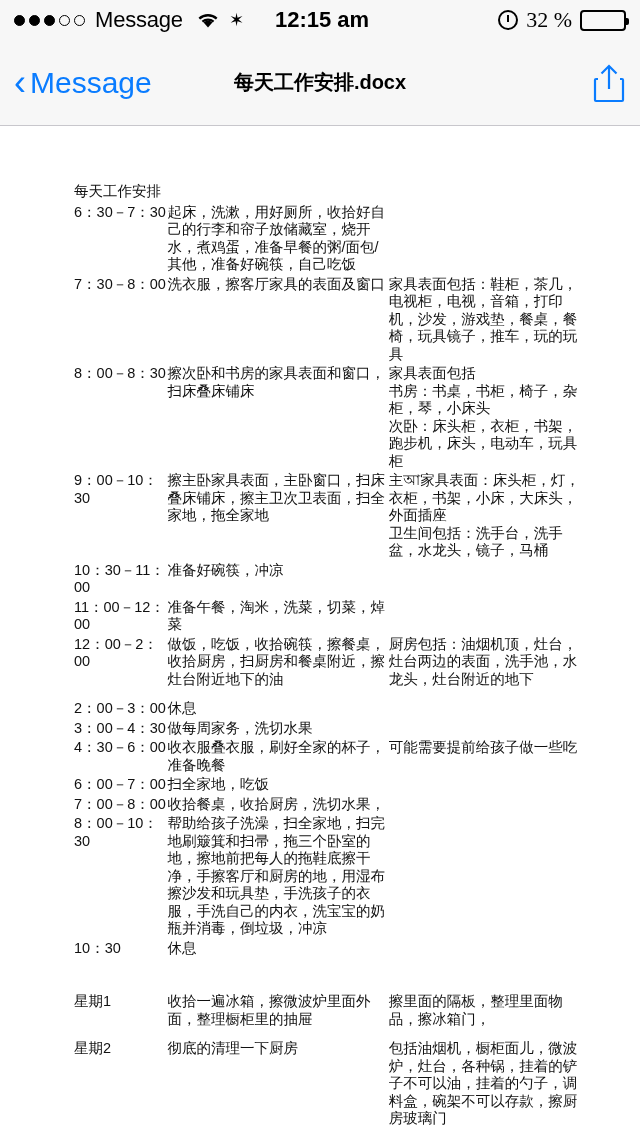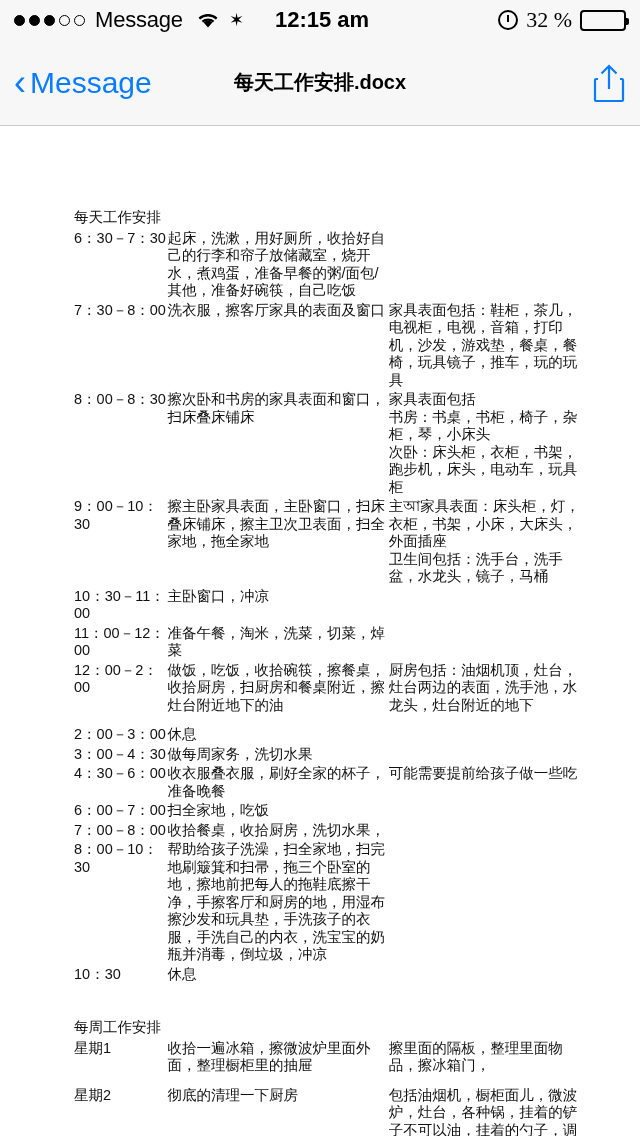--- a/index.html
+++ b/index.html
@@ -148,21 +148,21 @@
 
   
   .doc {
     position: absolute;
     top: 127px;
     left: 0;
     width: 640px;
     height: 1009px;
     background: #fff;
     overflow: hidden;
-    padding-top: 82px;
+    padding-top: 56px;
     box-sizing: border-box;
     font-size: 14.5px;
     line-height: 17.5px;
     color: #111;
   }
   .doc-inner {
     padding: 0 60px 0 74px;
   }
   .doc-heading {
     font-size: 14.5px;
@@ -254,21 +254,21 @@
             <td class="c-task">擦次卧和书房的家具表面和窗口，扫床叠床铺床</td>
             <td class="c-note">家具表面包括<br>书房：书桌，书柜，椅子，杂柜，琴，小床头<br>次卧：床头柜，衣柜，书架，跑步机，床头，电动车，玩具柜</td>
           </tr>
           <tr>
             <td class="c-time">9：00－10：30</td>
             <td class="c-task">擦主卧家具表面，主卧窗口，扫床叠床铺床，擦主卫次卫表面，扫全家地，拖全家地</td>
             <td class="c-note">主আ家具表面：床头柜，灯，衣柜，书架，小床，大床头，外面插座<br>卫生间包括：洗手台，洗手盆，水龙头，镜子，马桶</td>
           </tr>
           <tr>
             <td class="c-time">10：30－11：00</td>
-            <td class="c-task">主卧窗口，冲凉</td>
+            <td class="c-task">准备好碗筷，冲凉</td>
             <td class="c-note"></td>
           </tr>
           <tr>
             <td class="c-time">11：00－12：00</td>
             <td class="c-task">准备午餐，淘米，洗菜，切菜，焯菜</td>
             <td class="c-note"></td>
           </tr>
           <tr>
             <td class="c-time">12：00－2：00</td>
             <td class="c-task">做饭，吃饭，收拾碗筷，擦餐桌，收拾厨房，扫厨房和餐桌附近，擦灶台附近地下的油</td>
@@ -310,21 +310,20 @@
           <tr>
             <td class="c-time">10：30</td>
             <td class="c-task">休息</td>
             <td class="c-note"></td>
           </tr>
         </tbody>
     </table>
 
     <div class="block-gap"></div>
 
-    <div class="weekly-heading">每周工作安排</div>
 
     <table class="sched">
       <tbody id="weekly-body">
           <tr>
             <td class="c-time">星期1</td>
             <td class="c-task">收拾一遍冰箱，擦微波炉里面外面，整理橱柜里的抽屉</td>
             <td class="c-note">擦里面的隔板，整理里面物品，擦冰箱门，</td>
           </tr>
           <tr class="spacer">
             <td colspan="3"></td>

